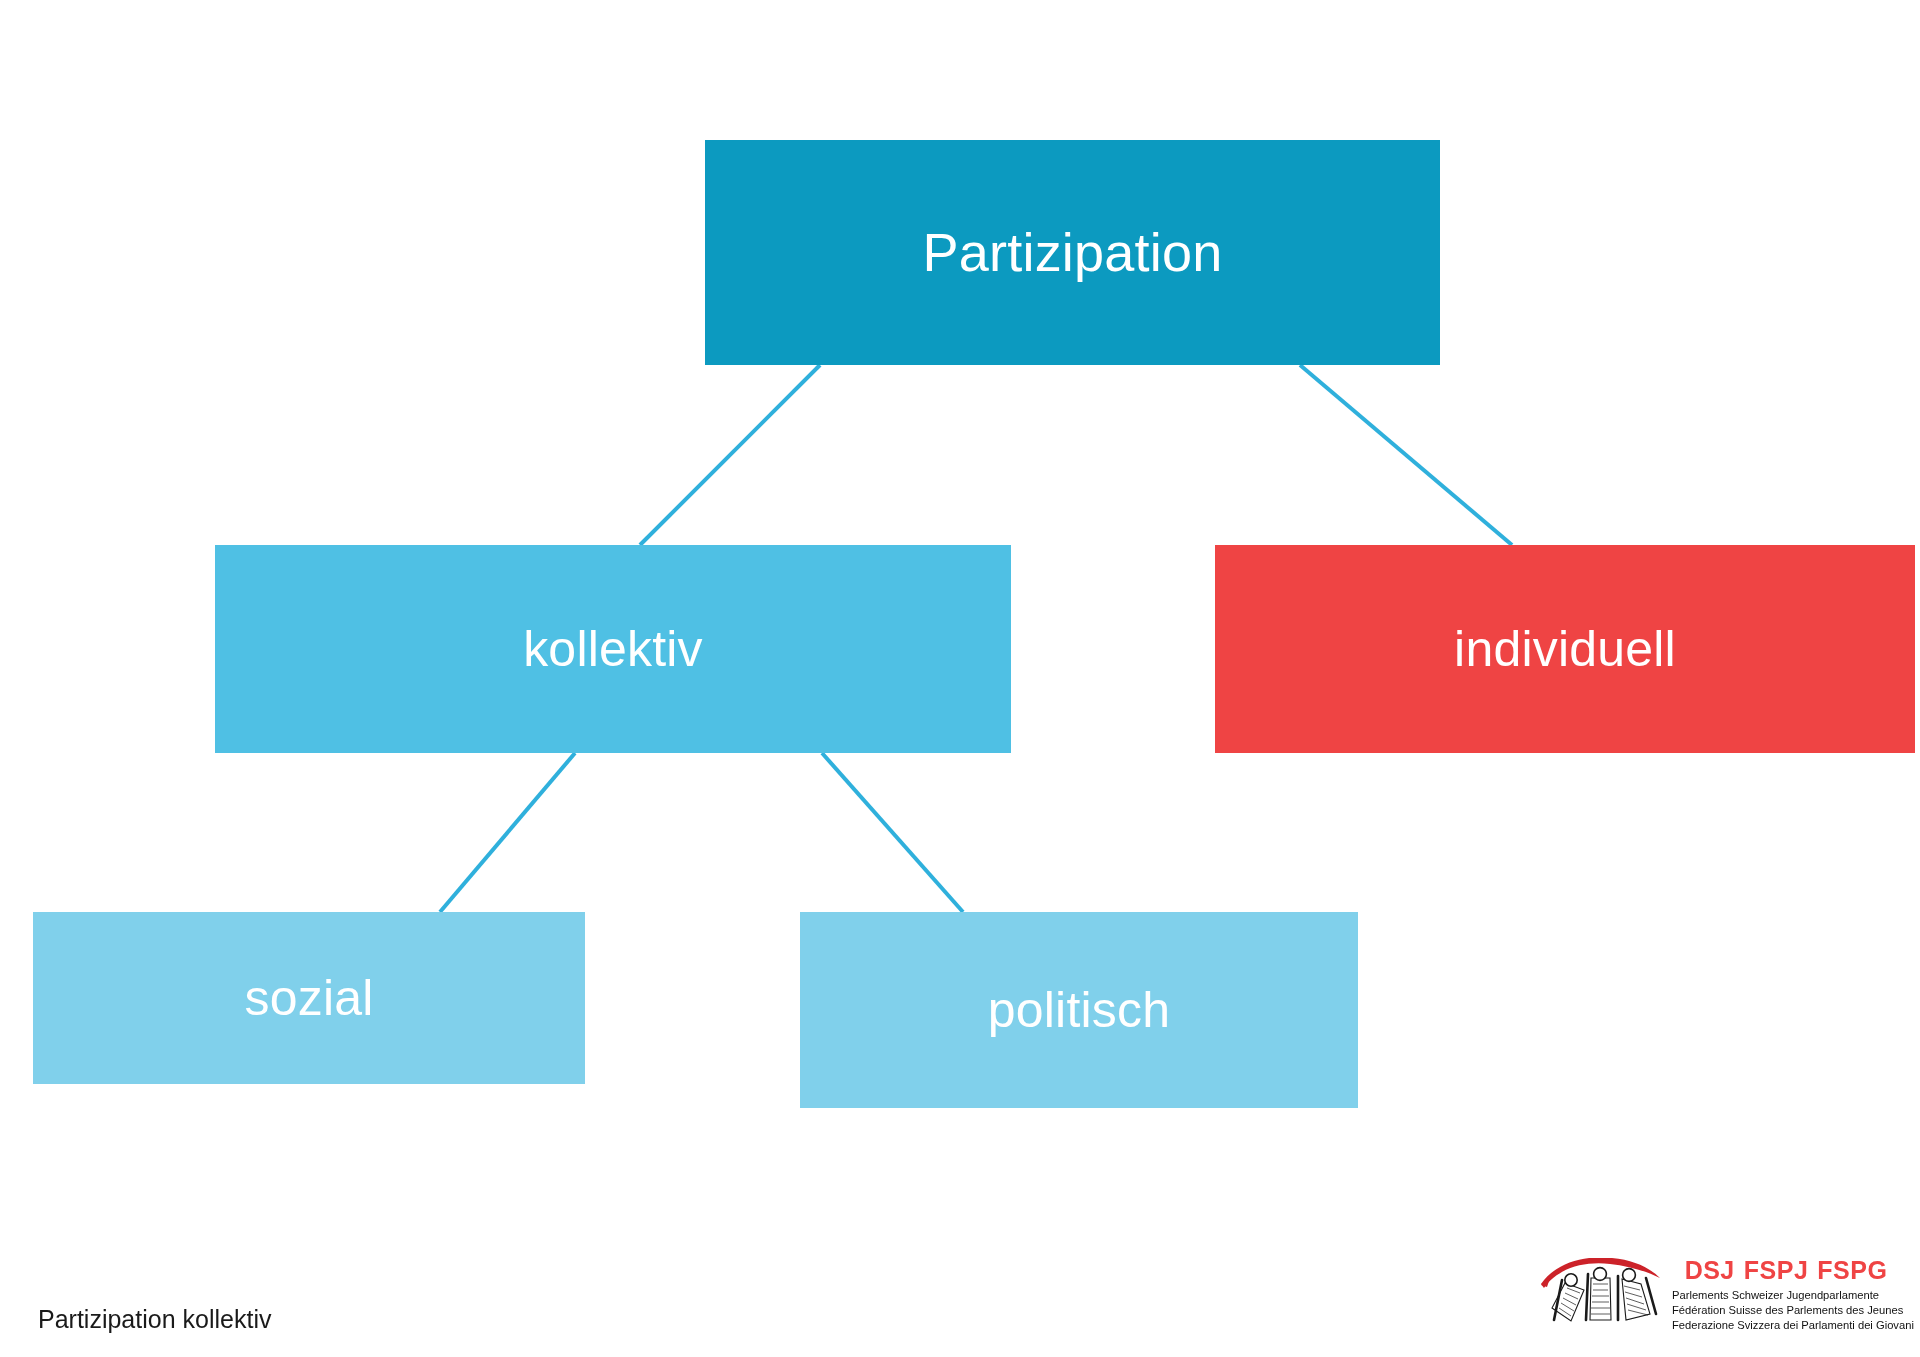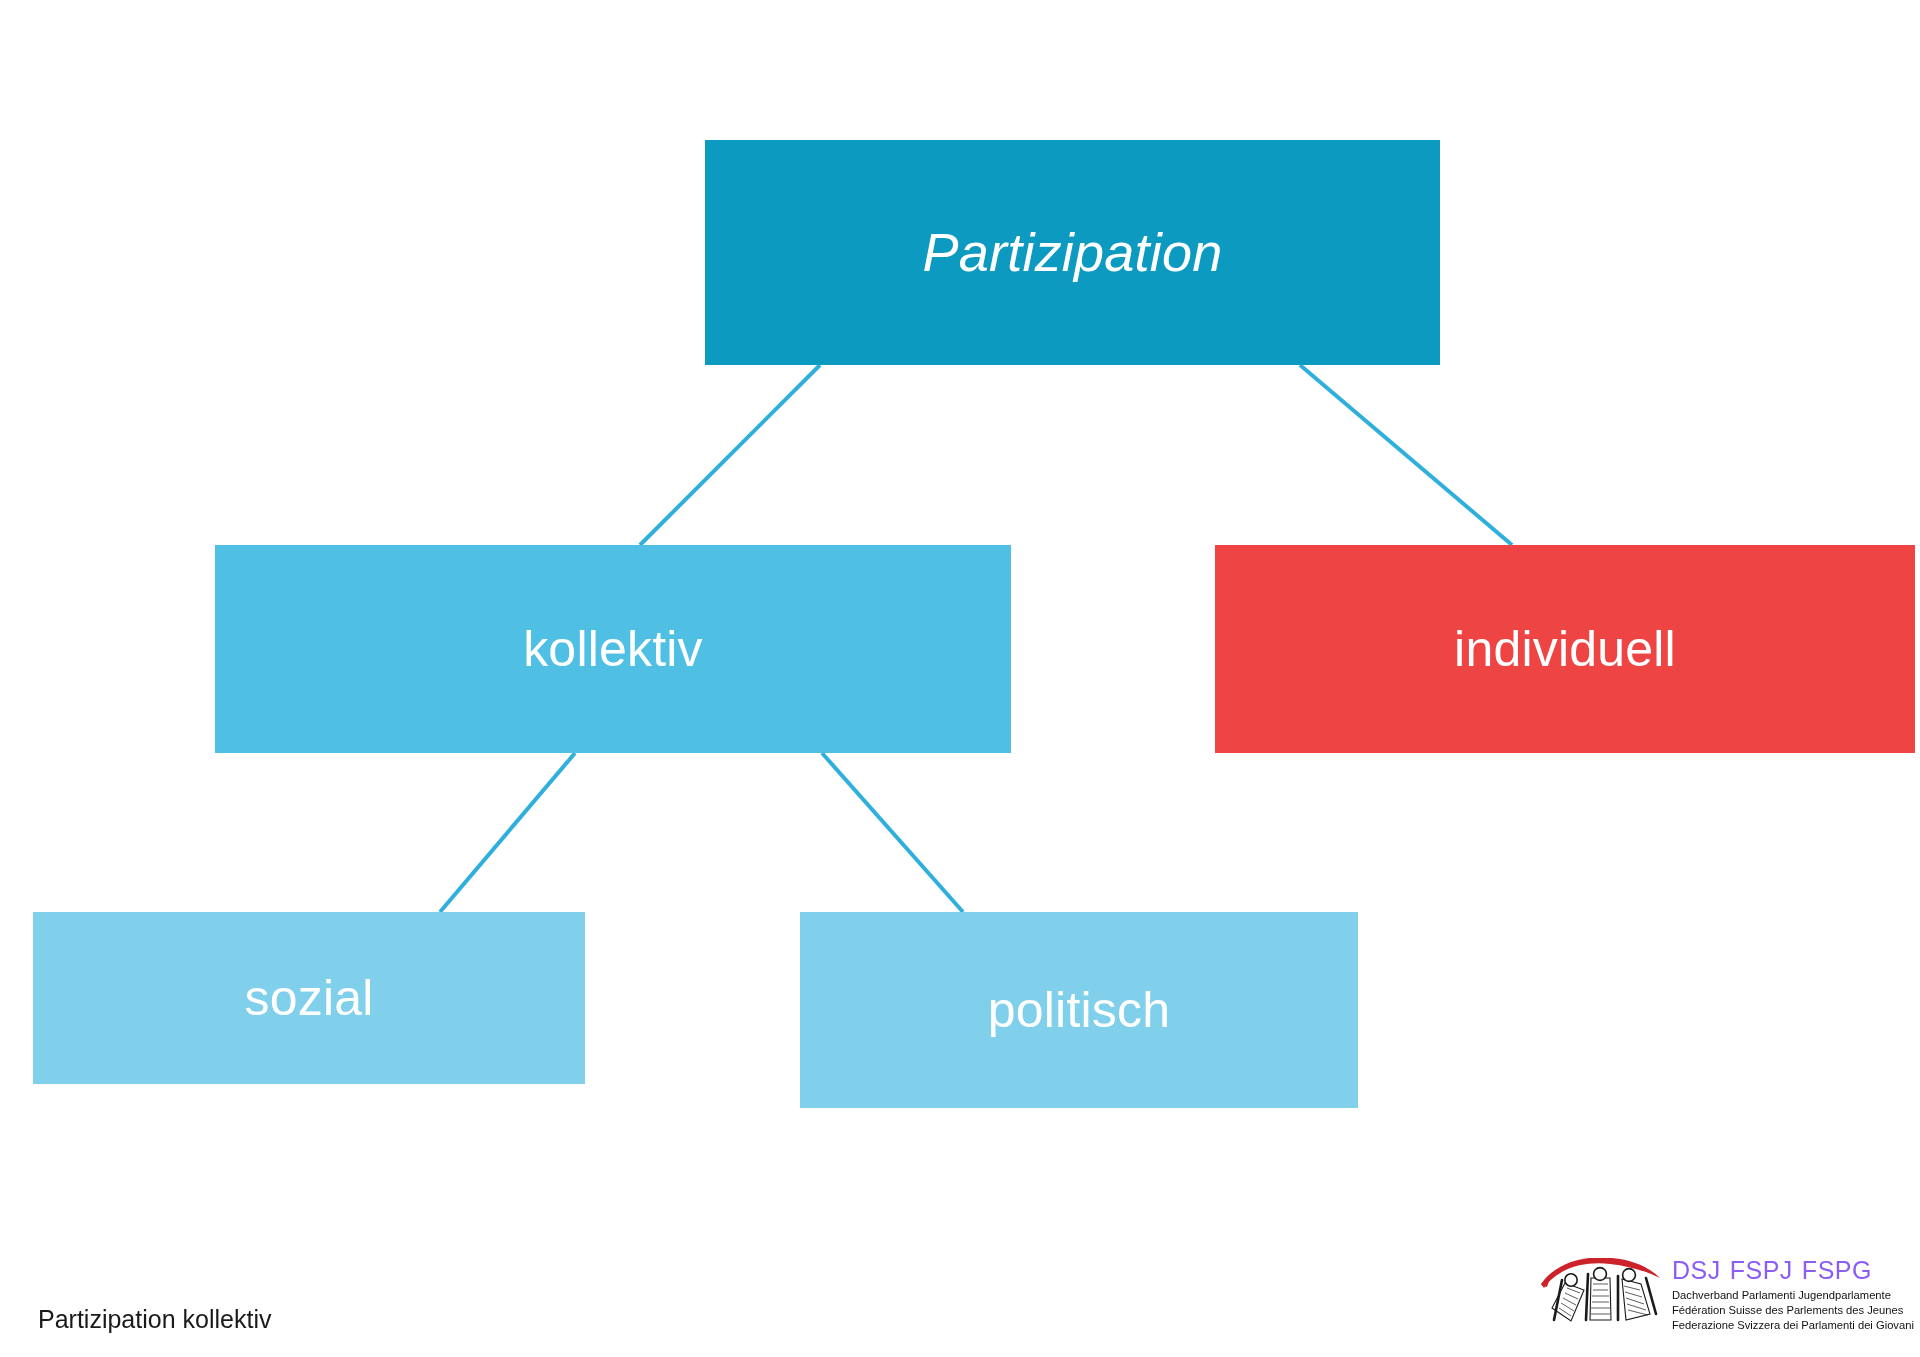--- a/index.html
+++ b/index.html
@@ -48,21 +48,20 @@
     font-weight: 300;
   }
 
   
   #node-partizipation {
     left: 705px;
     top: 140px;
     width: 735px;
     height: 225px;
     background: #0c9ac0;
-    font-style: italic;
   }
   #node-partizipation .node-label {
     font-size: 54px;
   }
 
   
   #node-kollektiv {
     left: 215px;
     top: 545px;
     width: 796px;
@@ -134,25 +133,26 @@
     height: 74px;
   }
   #logo-text {
     position: absolute;
     left: 134px;
     top: 0px;
     width: 228px;
   }
   #logo-acronyms {
     font-size: 25px;
-    font-weight: normal;
-    color: #8b5cf6;
+    font-weight: bold;
+    color: #ef4444;
     letter-spacing: 0.5px;
     line-height: 1;
     white-space: nowrap;
+    text-align: center;
   }
   #logo-acronyms span { margin-right: 9px; }
   #logo-acronyms span:last-child { margin-right: 0; }
   .logo-sub {
     font-size: 11.2px;
     color: #111111;
     line-height: 1.33;
     white-space: nowrap;
     font-weight: 400;
   }
@@ -223,20 +223,20 @@
         <path d="M80 18 L 80 62" stroke="#1a1a1a" stroke-width="2.6" stroke-linecap="round"></path>
         <path d="M108 20 L 118 56" stroke="#1a1a1a" stroke-width="2.6" stroke-linecap="round"></path>
       </g>
     </svg>
 
     <div id="logo-text">
       <div id="logo-acronyms">
         <span>DSJ</span><span>FSPJ</span><span>FSPG</span>
       </div>
       <div id="logo-subs">
-        <div class="logo-sub">Dachverband Parlamenti Jugendparlamente</div>
+        <div class="logo-sub">Parlements Schweizer Jugendparlamente</div>
         <div class="logo-sub">Fédération Suisse des Parlements des Jeunes</div>
         <div class="logo-sub">Federazione Svizzera dei Parlamenti dei Giovani</div>
       </div>
     </div>
   </div>
 
 </div>
 
 </body></html>

